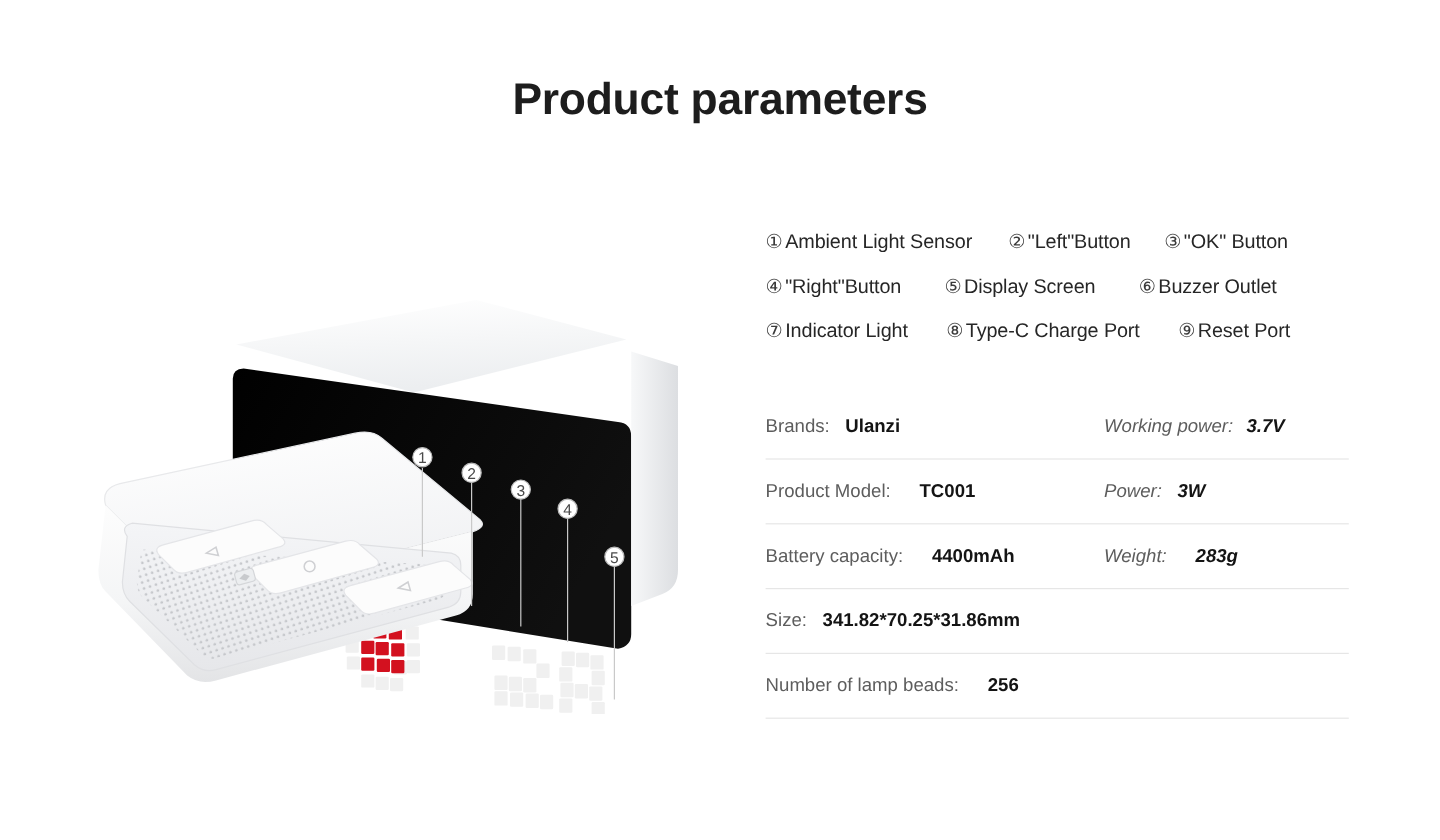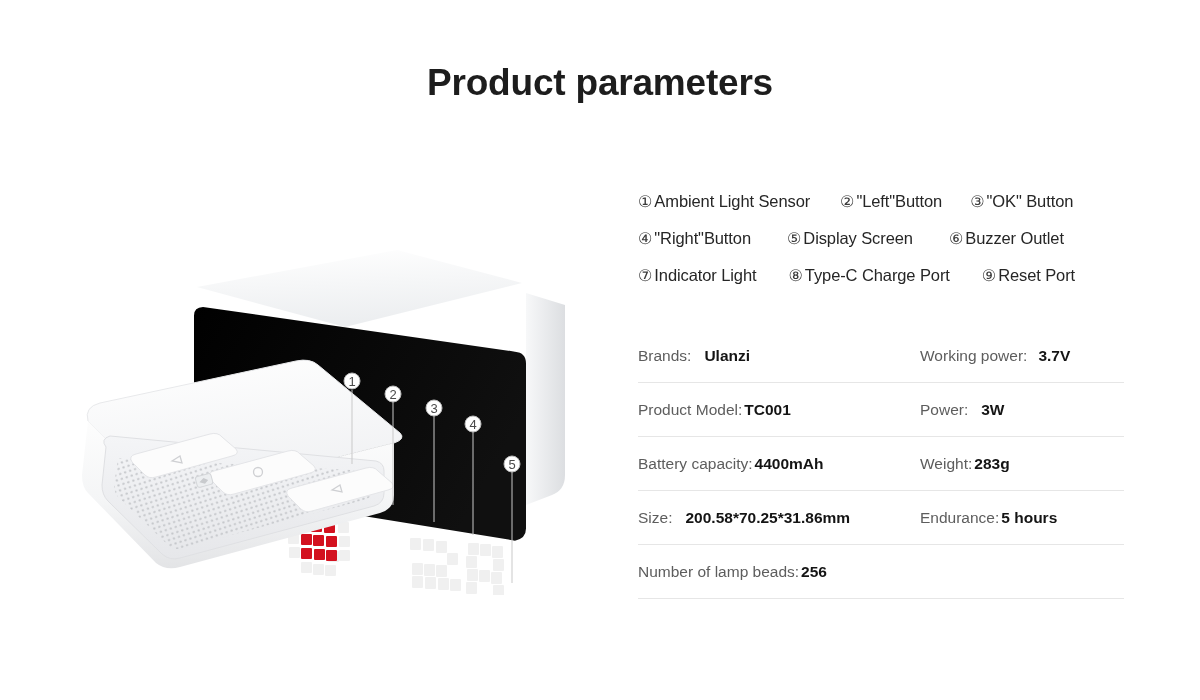--- a/index.html
+++ b/index.html
@@ -88,30 +88,30 @@
     height: 53px;
     border-bottom: 1px solid #e6e6e6;
   }
   .spec-cell {
     display: flex;
     align-items: baseline;
     font-size: 15.5px;
     text-align: center;
   }
   .spec-cell.left  { width: 282px; }
-  .spec-cell.right { width: 204px; }
+  .spec-cell.right { width: 204px; font-style: italic; }
   .spec-label {
     color: #5d5d5d;
     font-weight: normal;
     white-space: nowrap;
   }
   .spec-value {
     color: #141414;
     font-weight: bold;
-    margin-left: 2px;
+    margin-left: 24px;
     white-space: nowrap;
   }
   .spec-cell.tight .spec-value { margin-left: 11px; }
   .spec-cell.wide  .spec-value { margin-left: 13px; }
 </style>
 </head>
 <body>
 
 <div class="page-title">Product parameters</div>
 
@@ -393,25 +393,21 @@
       </div>
       <div class="spec-cell right">
         <span class="spec-label">Weight:</span>
         <span class="spec-value">283g</span>
       </div>
     </div>
 
     <div class="spec-row">
       <div class="spec-cell left wide">
         <span class="spec-label">Size:</span>
-        <span class="spec-value">200.58*70.25*31.86mm</span>
-      </div>
-      <div class="spec-cell right">
-        <span class="spec-label">Endurance:</span>
-        <span class="spec-value">5 hours</span>
+        <span class="spec-value">341.82*70.25*31.86mm</span>
       </div>
     </div>
 
 
     <div class="spec-row">
       <div class="spec-cell left">
         <span class="spec-label">Number of lamp beads:</span>
         <span class="spec-value">256</span>
       </div>
       <div class="spec-cell right">

